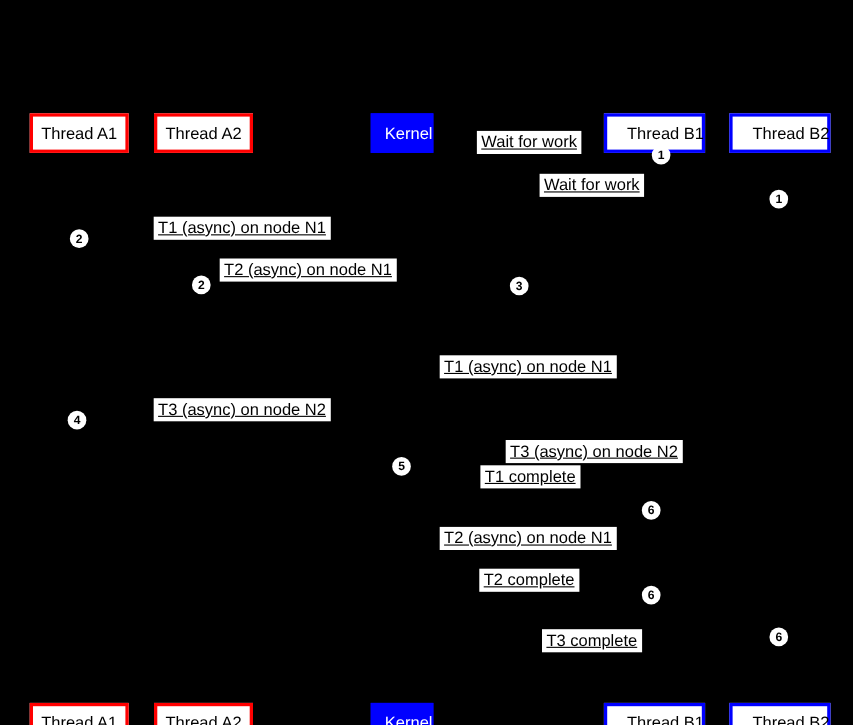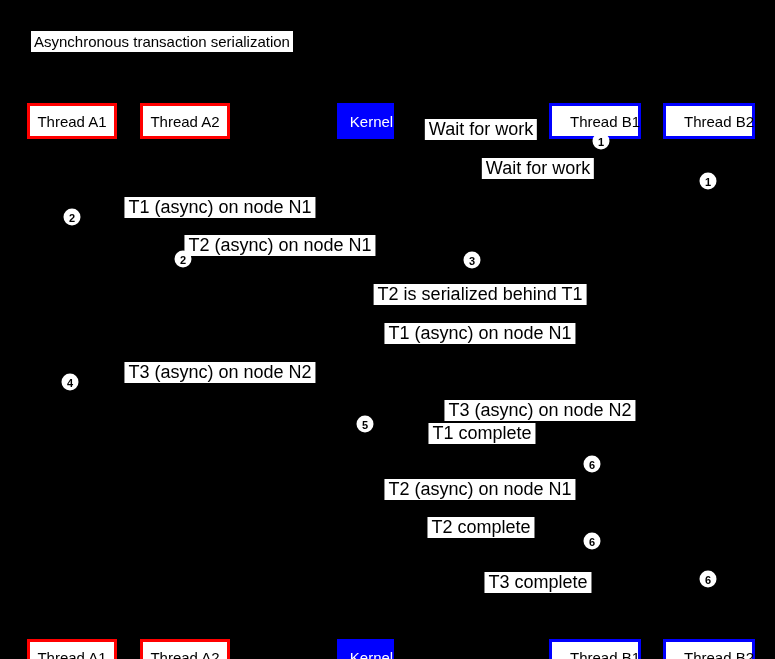--- a/index.html
+++ b/index.html
@@ -35,49 +35,48 @@
     background:var(--box-bg);color:var(--box-text);
     display:flex;align-items:center;justify-content:center;
     font-size:15px;white-space:nowrap;margin-top:36px;
   }
   .actor.red{border:3px solid var(--red-border);}
   .actor.blue{border:3px solid var(--blue-border);padding-left:20px;}
   .actor.kernel{background:var(--kernel-bg);color:var(--kernel-text);border:1px solid var(--kernel-bg);padding-left:12px;}
   .msg{
     position:absolute;transform:translateX(-50%);
     background:var(--label-bg);color:var(--label-text);
-    font-size:18px;line-height:19px;padding:1px 4px;
+    font-size:15px;line-height:19px;padding:1px 4px;
     white-space:nowrap;
+    text-decoration:underline;
   }
   .marker{
     position:absolute;transform:translate(-50%,-50%);
     width:17px;height:17px;border-radius:50%;
     background:var(--marker-bg);color:var(--marker-text);
     display:flex;align-items:center;justify-content:center;
     font-size:11px;font-weight:bold;
   }
 </style>
 </head>
 <body>
 
 <div class="canvas">
 
-  <div class="title">Asynchronous transaction serialization</div>
 
   <div class="actor red" style="left:27px;top:67px;width:90px;">Thread A1</div>
   <div class="actor red" style="left:140px;top:67px;width:90px;">Thread A2</div>
   <div class="actor kernel" style="left:337px;top:67px;width:57px;">Kernel</div>
   <div class="actor blue" style="left:549px;top:67px;width:92px;">Thread B1</div>
   <div class="actor blue" style="left:663px;top:67px;width:92px;">Thread B2</div>
 
   <div class="msg" style="left:481px;top:119px;">Wait for work</div>
   <div class="msg" style="left:538px;top:158px;">Wait for work</div>
   <div class="msg" style="left:220px;top:197px;">T1 (async) on node N1</div>
   <div class="msg" style="left:280px;top:235px;">T2 (async) on node N1</div>
-  <div class="msg" style="left:480px;top:284px;">T2 is serialized behind T1</div>
   <div class="msg" style="left:480px;top:323px;">T1 (async) on node N1</div>
   <div class="msg" style="left:220px;top:362px;">T3 (async) on node N2</div>
   <div class="msg" style="left:540px;top:400px;">T3 (async) on node N2</div>
   <div class="msg" style="left:482px;top:423px;">T1 complete</div>
   <div class="msg" style="left:480px;top:479px;">T2 (async) on node N1</div>
   <div class="msg" style="left:481px;top:517px;">T2 complete</div>
   <div class="msg" style="left:538px;top:556px;margin-top:16px;">T3 complete</div>
 
   <div class="marker" style="left:601px;top:141px;">1</div>
   <div class="marker" style="left:708px;top:181px;">1</div>

